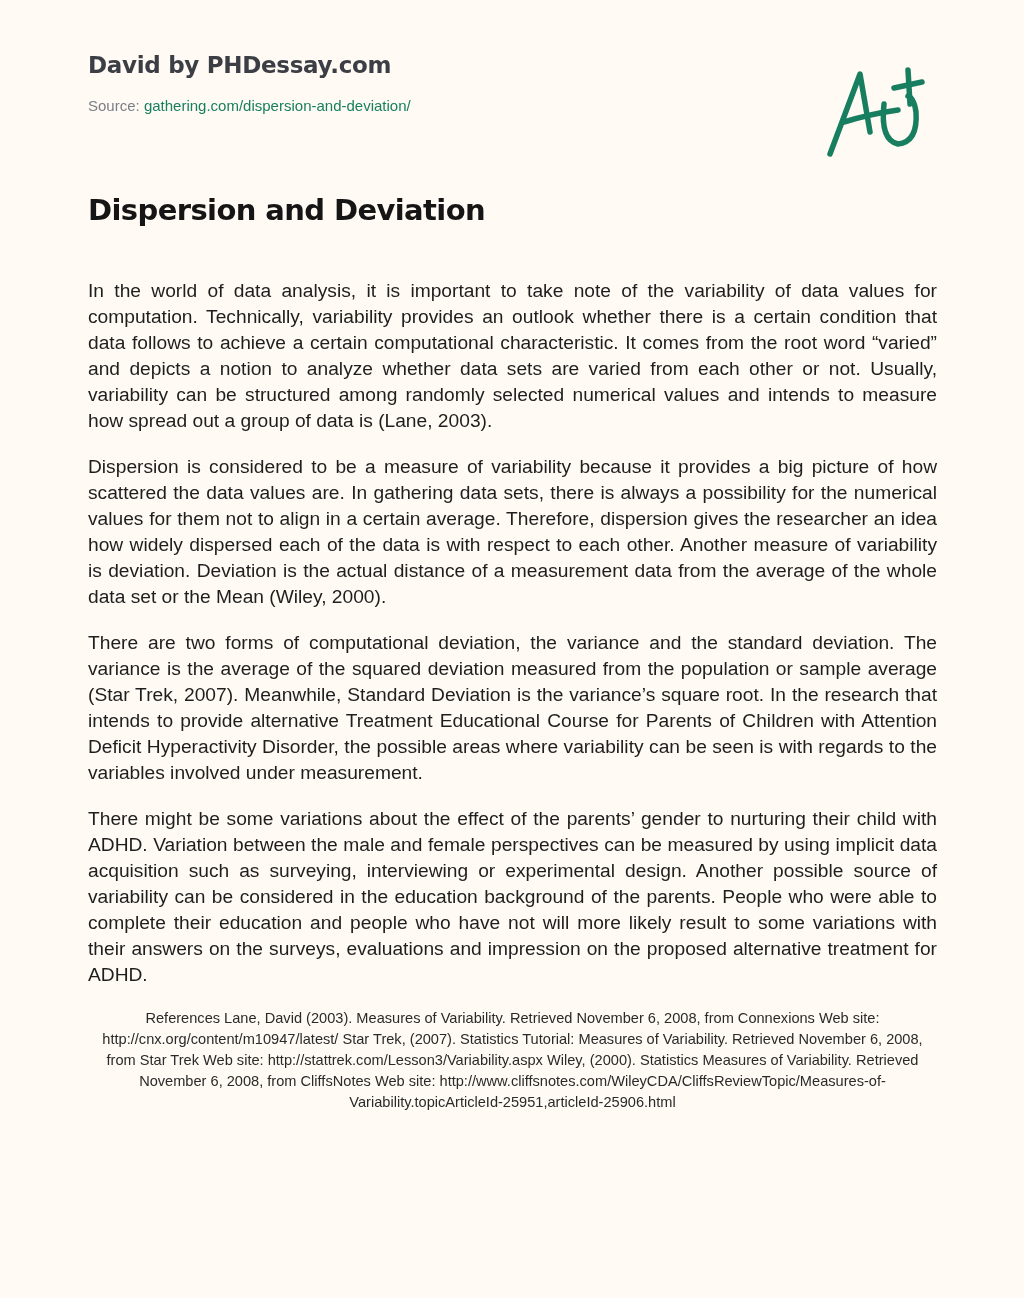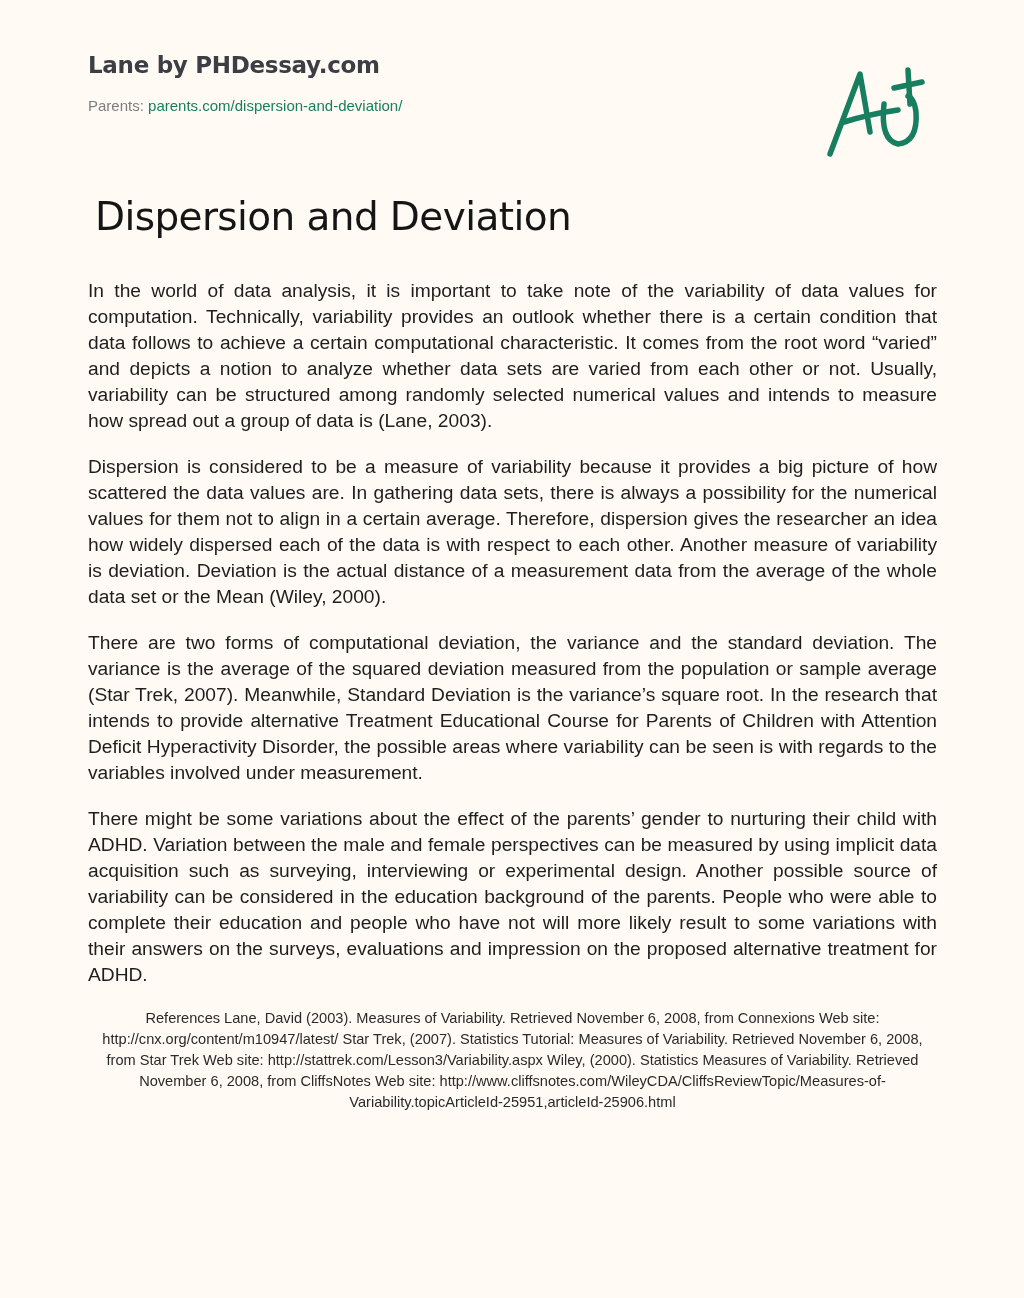--- a/index.html
+++ b/index.html
@@ -44,24 +44,24 @@
       position: absolute;
       left: 822px;
       top: 62px;
       width: 110px;
       height: 100px;
     }
     .page-title {
       position: absolute;
       left: 88px;
       top: 190px;
-      margin: 7px;
+      margin: 0;
       font-family: "DejaVu Sans", sans-serif;
-      font-weight: normal;
-      font-size: 39px;
+      font-weight: bold;
+      font-size: 29px;
       line-height: 40px;
       color: #151515;
       letter-spacing: -0.6px;
     }
     .content {
       position: absolute;
       left: 88px;
       top: 270px;
       width: 849px;
     }
@@ -79,24 +79,24 @@
       line-height: 21px;
       color: #2a2a2a;
       text-align: center;
       word-break: break-word;
     }
   </style>
 </head>
 <body>
 
 <div class="header">
-  <h2 class="site-title">Lane by PHDessay.com</h2>
+  <h2 class="site-title">David by PHDessay.com</h2>
   <div class="source-line">
-    <span>Parents:</span>
-    <a class="source-link">parents.com/dispersion-and-deviation/</a>
+    <span>Source:</span>
+    <a class="source-link">gathering.com/dispersion-and-deviation/</a>
   </div>
 </div>
 
 <div class="logo">
   <svg width="110" height="100" viewBox="0 0 110 100" xmlns="http://www.w3.org/2000/svg">
     <g fill="none" stroke="#177f60" stroke-width="5.5" stroke-linecap="round" stroke-linejoin="round">
       <path d="M8 92 L38 12 L48 70"></path>
       <path d="M22 60 Q48 52 76 48"></path>
       <path d="M62 42 Q58 78 76 82 Q96 80 94 50 Q92 36 86 34"></path>
       <path d="M72 26 L100 20"></path>

